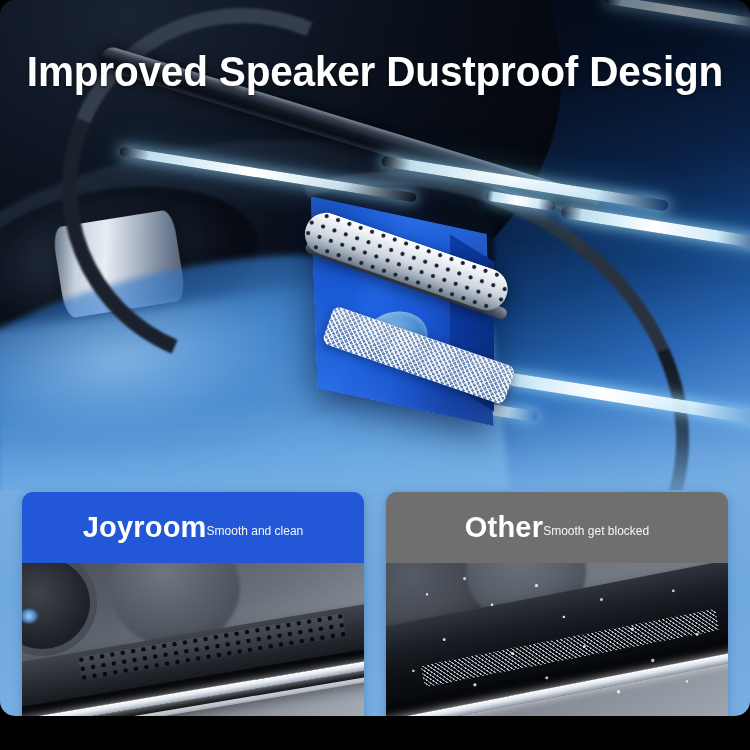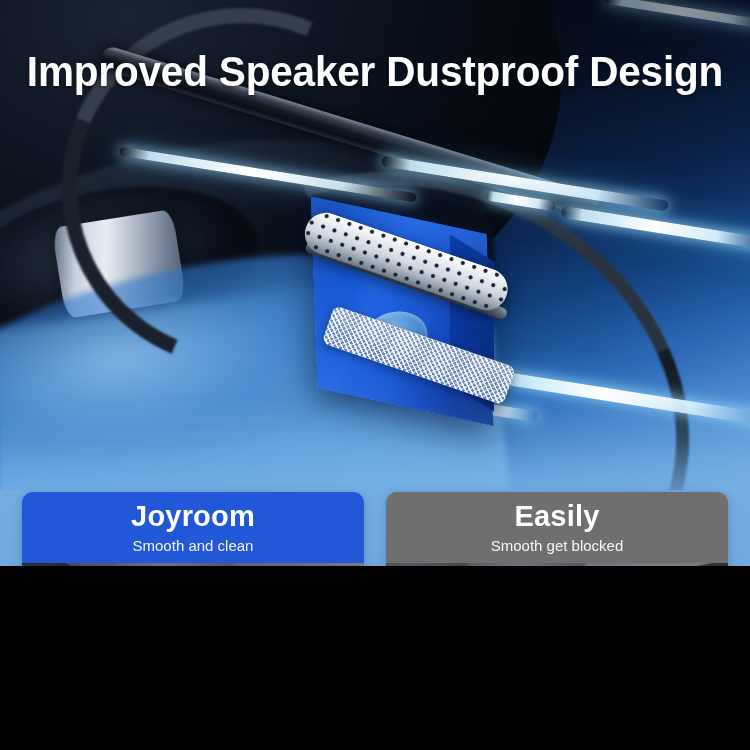--- a/index.html
+++ b/index.html
@@ -4,24 +4,25 @@
 <title>Joyroom Speaker Dustproof Design</title>
 <style>
   html, body {
     margin: 0;
     padding: 0;
     background: #000;
   }
   #page {
     position: relative;
     width: 750px;
-    height: 566px;
+    height: 716px;
     overflow: hidden;
     font-family: "Liberation Sans", "DejaVu Sans", sans-serif;
     background: #0a1020;
+    border-radius: 15px;
   }
 
   
   #hero {
     position: absolute;
     left: 0; top: 0;
     width: 750px; height: 500px;
     overflow: hidden;
     background: #040812;
   }
@@ -275,37 +276,37 @@
     overflow: hidden;
     box-shadow: 0 2px 10px rgba(10,40,80,.25);
   }
   .panel-left  { left: 22px; }
   .panel-right { left: 386px; }
 
   .panel-head {
     position: relative;
     height: 71px;
     display: flex;
-    flex-direction: column;
+    flex-direction: row;
     align-items: center;
     justify-content: center;
     z-index: 3;
   }
   .head-blue { background: #2258d8; }
   .head-gray { background: #6f6f6f; }
   .panel-title {
     font-size: 29px;
     font-weight: bold;
     color: #ffffff;
     line-height: 1;
     letter-spacing: 0.2px;
   }
   .panel-subtitle {
     margin-top: 7px;
-    font-size: 15px;
+    font-size: 12px;
     font-weight: normal;
     color: #f4f6f8;
     line-height: 1;
   }
 
   .panel-photo {
     position: absolute;
     left: 0; top: 71px;
     width: 342px; height: 174px;
     overflow: hidden;
@@ -521,21 +522,21 @@
         <div class="clean-edge"></div>
         <div class="clean-mesh"></div>
         <div class="clean-dark-strip"></div>
         <div class="clean-chrome"></div>
         <div class="clean-chrome2"></div>
       </div>
     </div>
 
     <div class="panel panel-right">
       <div class="panel-head head-gray">
-        <div class="panel-title">Easily</div>
+        <div class="panel-title">Other</div>
         <div class="panel-subtitle">Smooth get blocked</div>
       </div>
       <div class="panel-photo">
         <div class="dirty-bg"></div>
         <div class="dirty-lens"></div>
         <div class="dirty-lens2"></div>
         <div class="dirty-edge"></div>
         <div class="dirty-mesh"></div>
         <div class="dirty-dark-strip"></div>
         <div class="dirty-chrome"></div>

